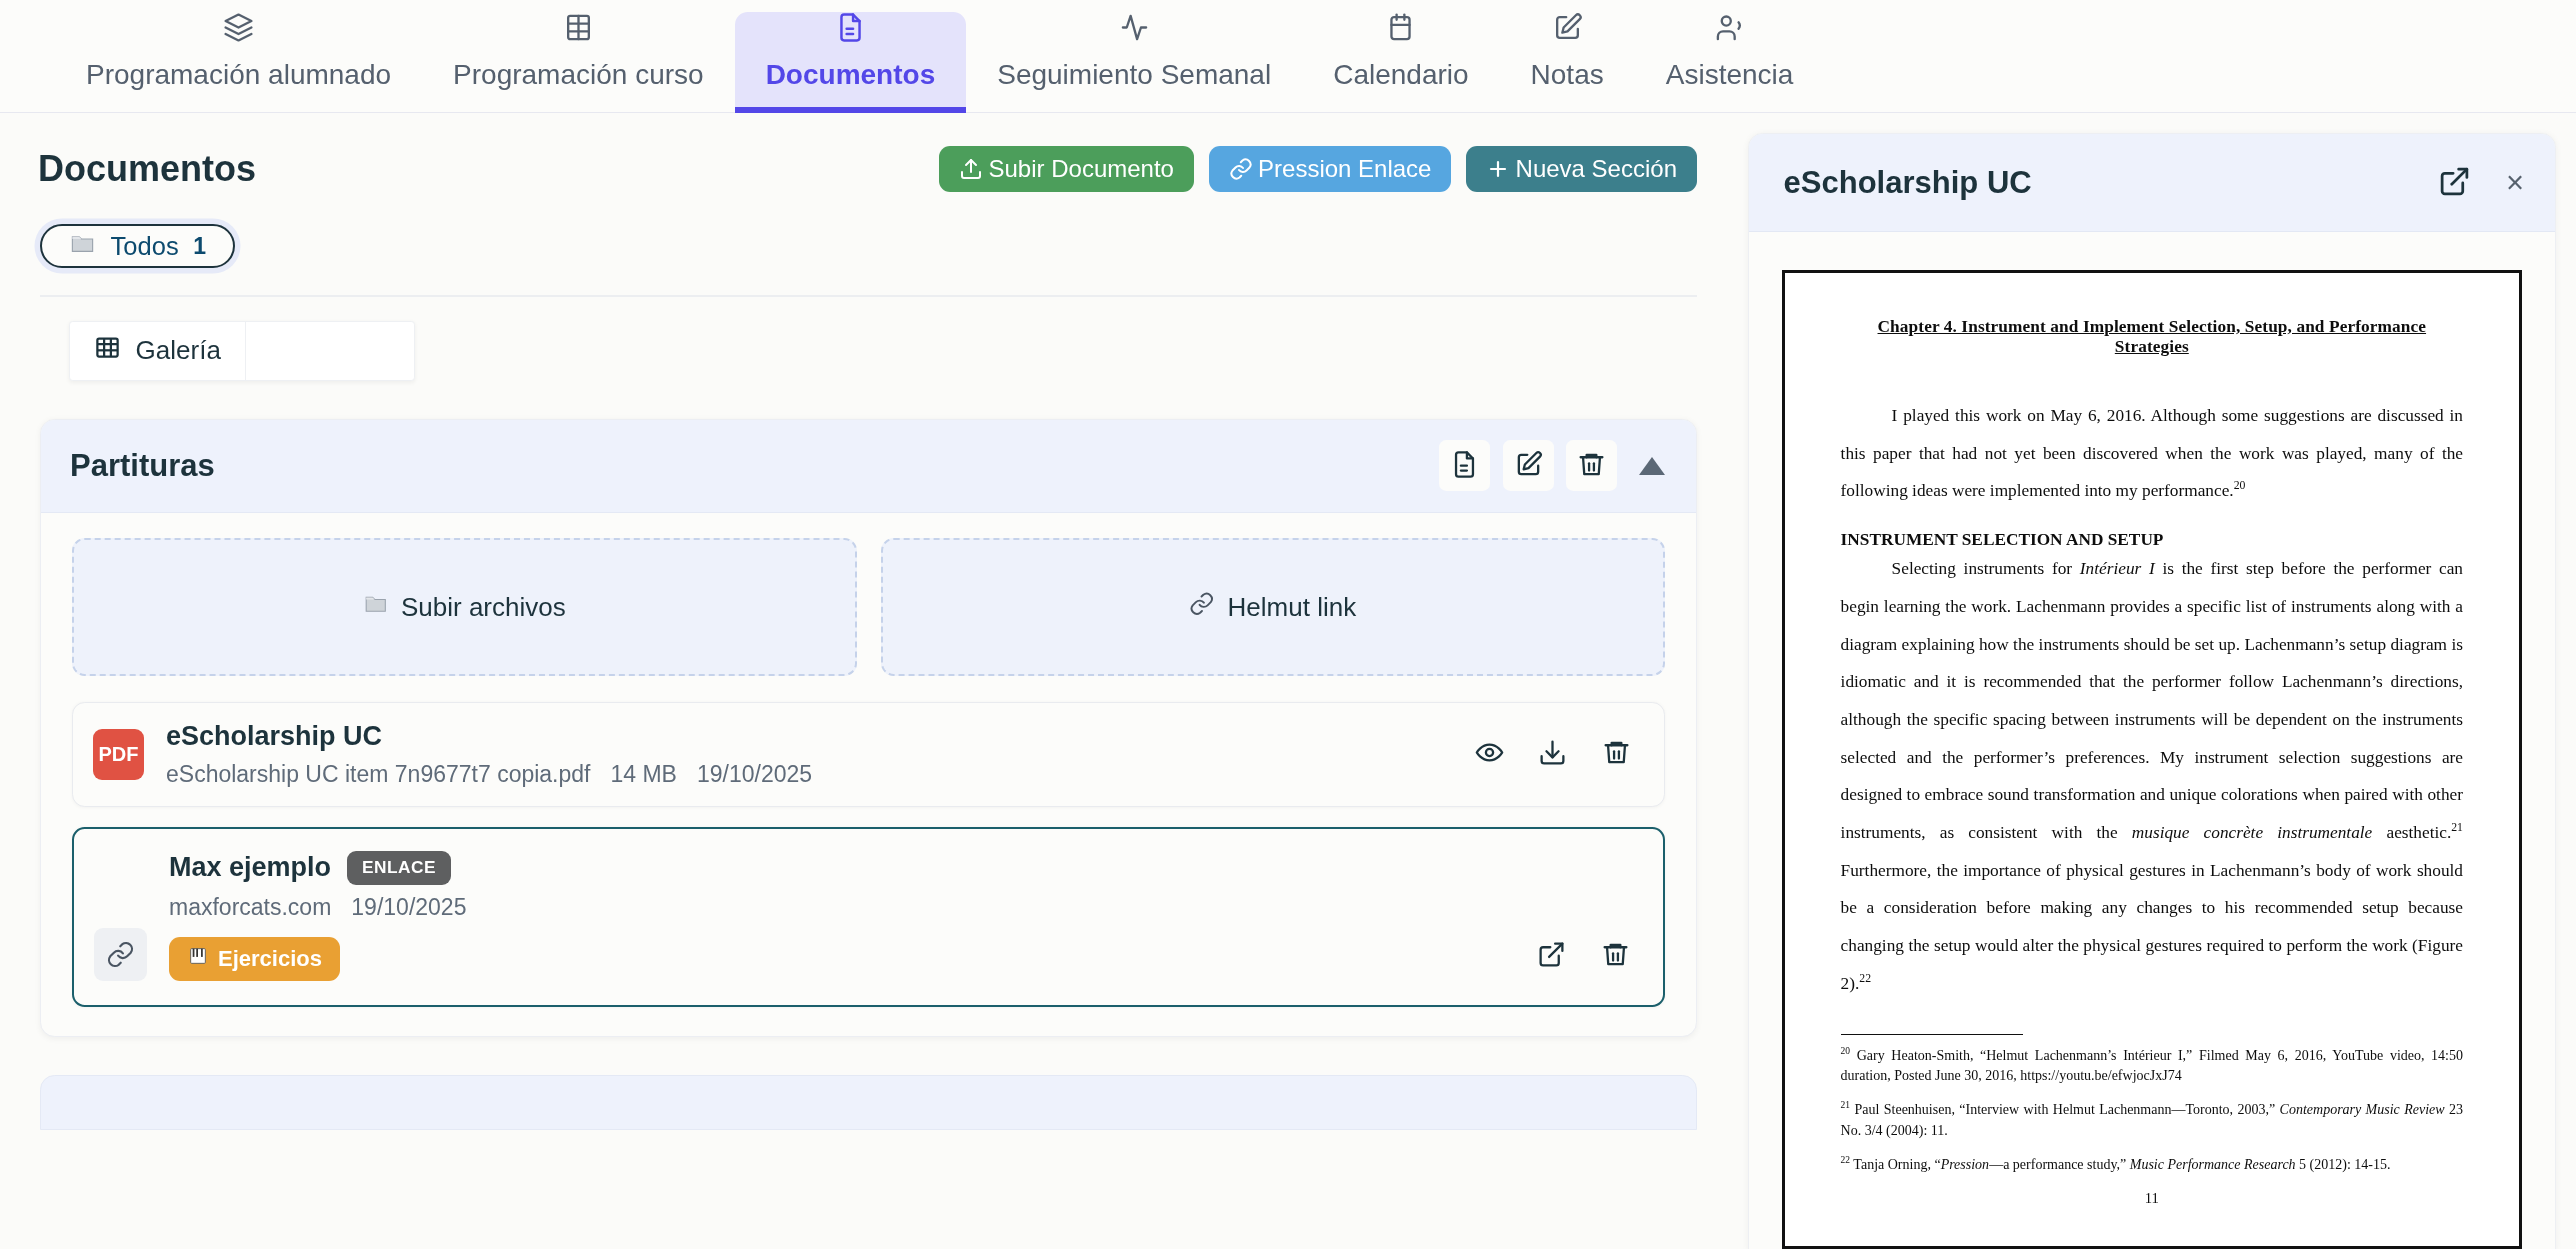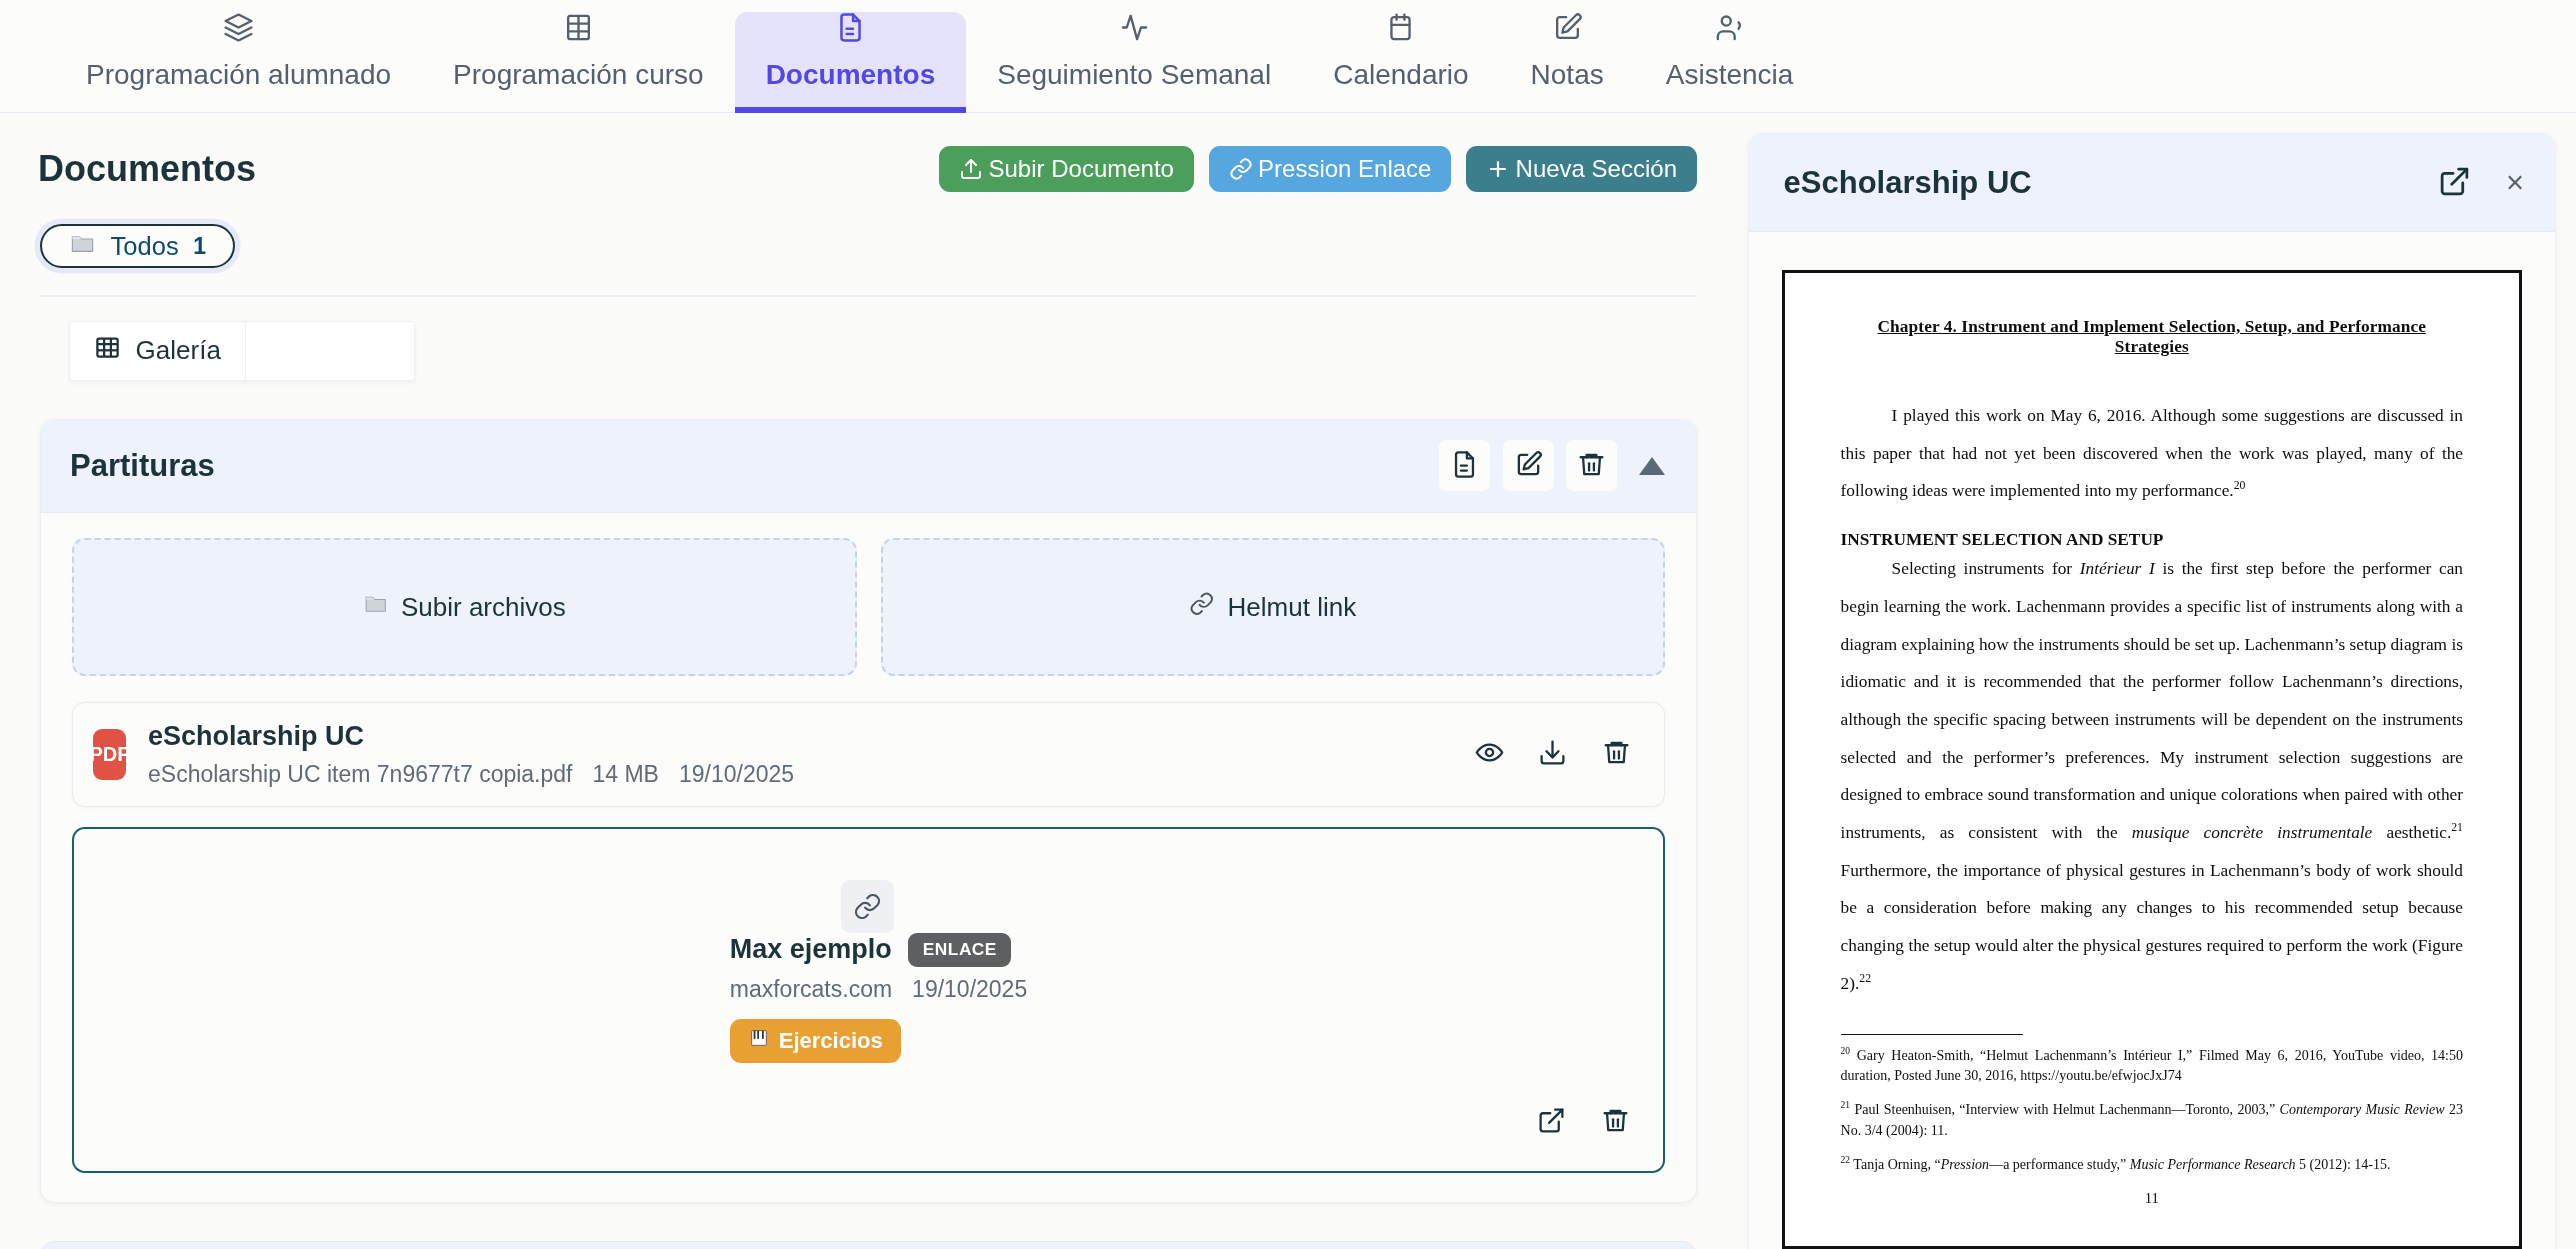--- a/index.html
+++ b/index.html
@@ -227,26 +227,25 @@
     background: #fcfcfa;
     border: 0.9px solid #e9ebef;
     border-radius: 12.7px;
     box-shadow: 0 0.9px 3.6px rgba(0,0,0,.04);
     padding: 18px 22px 18px 20px;
     min-height: 89px;
   }
   .file-row.link-row {
     border: 2.7px solid #1b5f6b;
     margin-top: 20px;
-    align-items: center;
+    align-items: flex-end;
     padding: 22px 22px 24px 20px;
-    flex-direction: column;
   }
   .pdf-badge {
-    width: 33px; height: 51px;
+    width: 51px; height: 51px;
     background: #e05243;
     border-radius: 9px;
     color: #fff;
     font-size: 20px;
     font-weight: 700;
     display: flex; align-items: center; justify-content: center;
     flex: none;
   }
   .link-badge {
     width: 53px; height: 53px;

